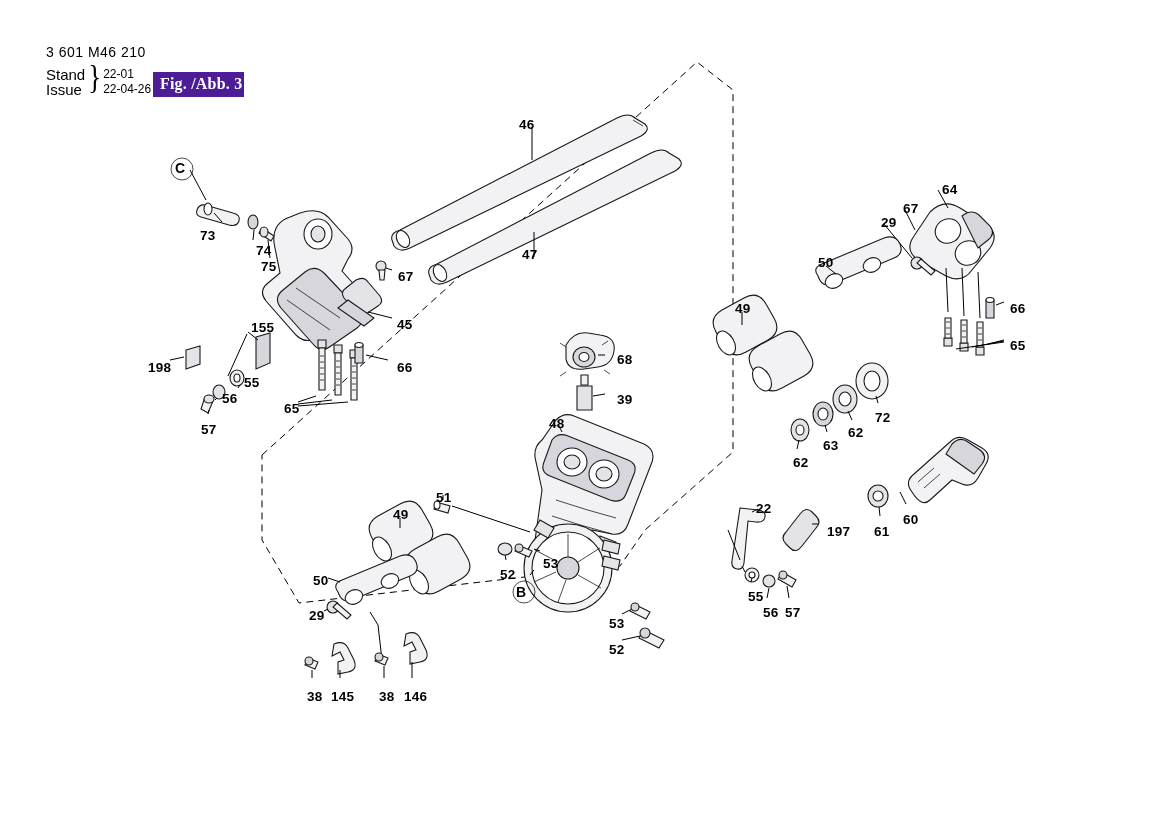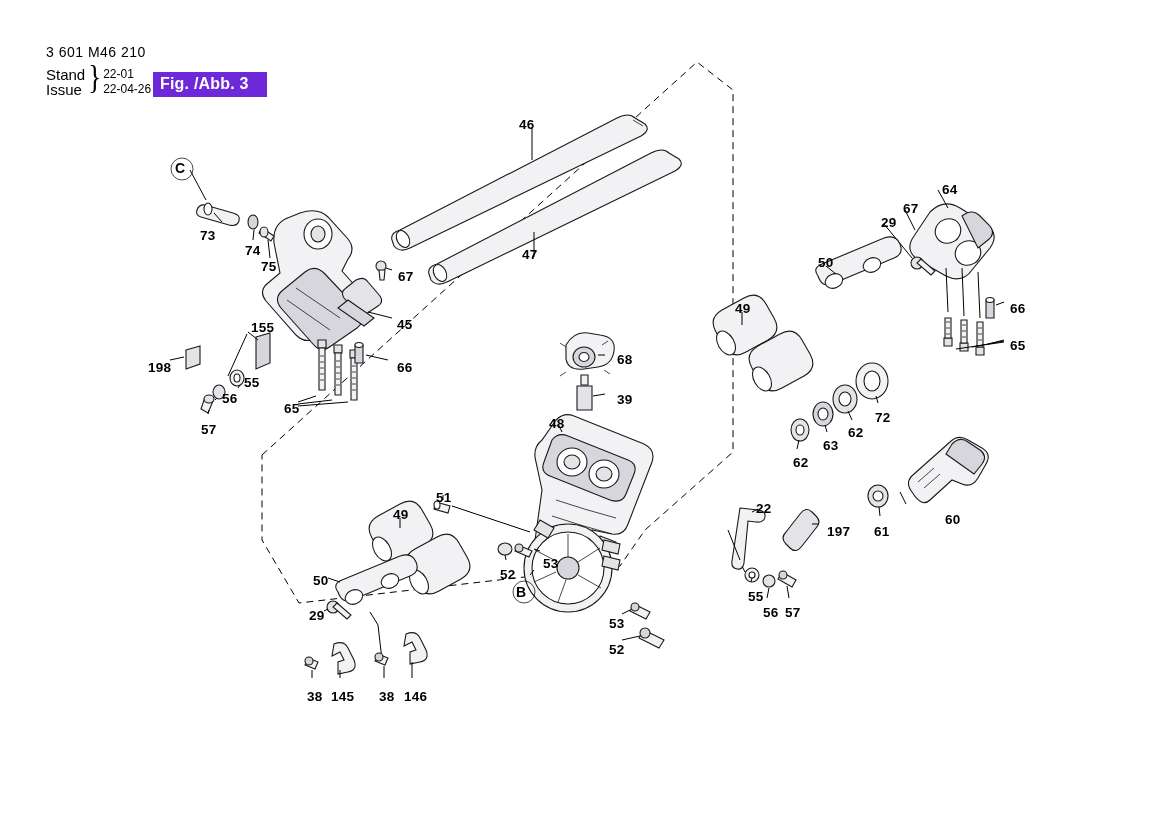--- a/index.html
+++ b/index.html
@@ -13,22 +13,22 @@
   .hdr .partno{font-size:14px;letter-spacing:0.5px;}
   .hdr-rows{margin-top:7px;display:flex;align-items:flex-start;}
   .labels{font-size:15px;line-height:15px;}
   .brace{
     font-size:27px;line-height:24px;margin:-2px 2px 0 3px;
     font-family:"Liberation Serif", serif;transform:scaleY(1.25);
   }
   .dates{font-size:12px;line-height:15px;}
   .figbox{
     position:absolute;left:153px;top:72px;
-    background:#6d28d9;color:#fff;font-size:16px;font-weight:bold;
-    padding:3px 18px 4px 7px;letter-spacing:0.2px;
+    background:#4c1d95;color:#fff;font-size:16px;font-weight:bold;
+    padding:3px 2px 4px 7px;letter-spacing:0.2px;font-family:Liberation Serif, serif;
   }
   .footer{position:absolute;left:46px;top:723px;font-size:12.5px;line-height:15.2px;}
   .footer i{font-style:italic;}
   .num{position:absolute;font-size:13.5px;font-weight:bold;letter-spacing:0.2px;text-align:center;}
   .callout{position:absolute;font-size:14px;font-weight:bold;}
   svg.art{position:absolute;left:0;top:0;width:1169px;height:826px;pointer-events:none;}
   .ln{stroke:#000;stroke-width:1;fill:none;}
   .dash{stroke:#000;stroke-width:1;fill:none;stroke-dasharray:7 5;}
   .part{fill:#f2f2f4;stroke:#1a1a1a;stroke-width:1.1;}
   .part2{fill:#e4e4e8;stroke:#1a1a1a;stroke-width:1.1;}
@@ -397,24 +397,24 @@
       <div class="num" style="left: 398px; top: 269px;">67</div>
       <div class="num" style="left: 397px; top: 317px;">45</div>
       <div class="num" style="left: 397px; top: 360px;">66</div>
       <div class="num" style="left: 284px; top: 401px;">65</div>
       <div class="num" style="left: 251px; top: 320px;">155</div>
       <div class="num" style="left: 148px; top: 360px;">198</div>
       <div class="num" style="left: 244px; top: 375px;">55</div>
       <div class="num" style="left: 222px; top: 391px;">56</div>
       <div class="num" style="left: 201px; top: 422px;">57</div>
       <div class="num" style="left: 200px; top: 228px;">73</div>
-      <div class="num" style="left: 245px; top: 243px;">74</div>
+      <div class="num" style="left: 256px; top: 243px;">74</div>
       <div class="num" style="left: 261px; top: 259px;">75</div>
       <div class="num" style="left: 874px; top: 524px;">61</div>
-      <div class="num" style="left: 903px; top: 512px; margin-left: 42px;">60</div>
+      <div class="num" style="left: 903px; top: 512px;">60</div>
       <div class="num" style="left: 827px; top: 524px;">197</div>
       <div class="num" style="left: 756px; top: 501px;">22</div>
       <div class="num" style="left: 748px; top: 589px;">55</div>
       <div class="num" style="left: 763px; top: 605px;">56</div>
       <div class="num" style="left: 785px; top: 605px;">57</div>
       <div class="num" style="left: 436px; top: 490px;">51</div>
       <div class="num" style="left: 393px; top: 507px;">49</div>
       <div class="num" style="left: 313px; top: 573px;">50</div>
       <div class="num" style="left: 309px; top: 608px;">29</div>
       <div class="num" style="left: 500px; top: 567px;">52</div>

